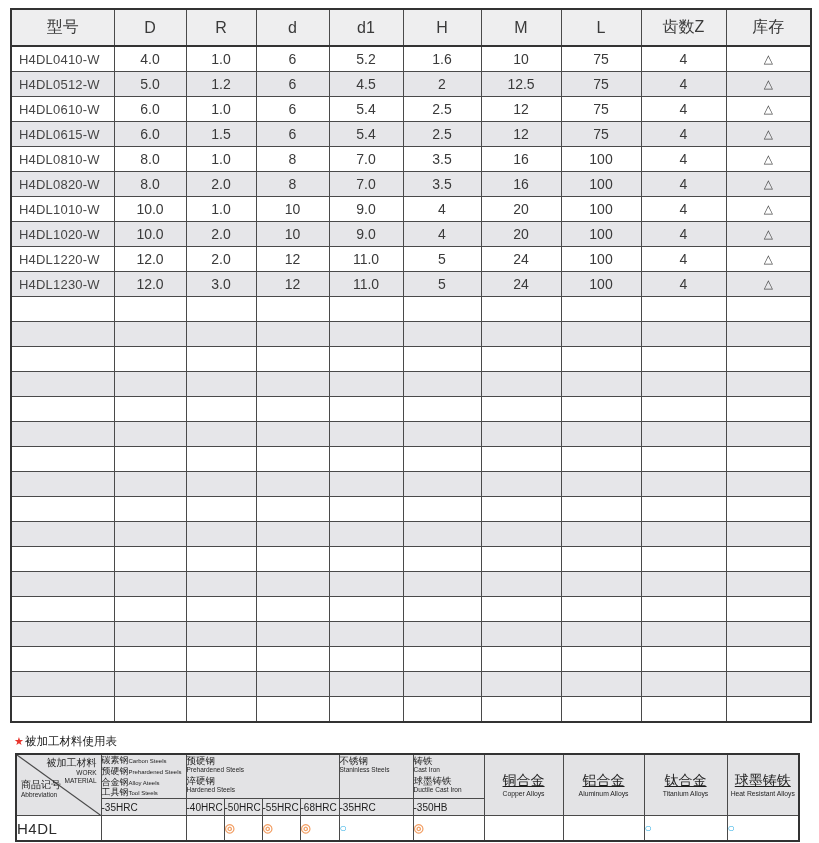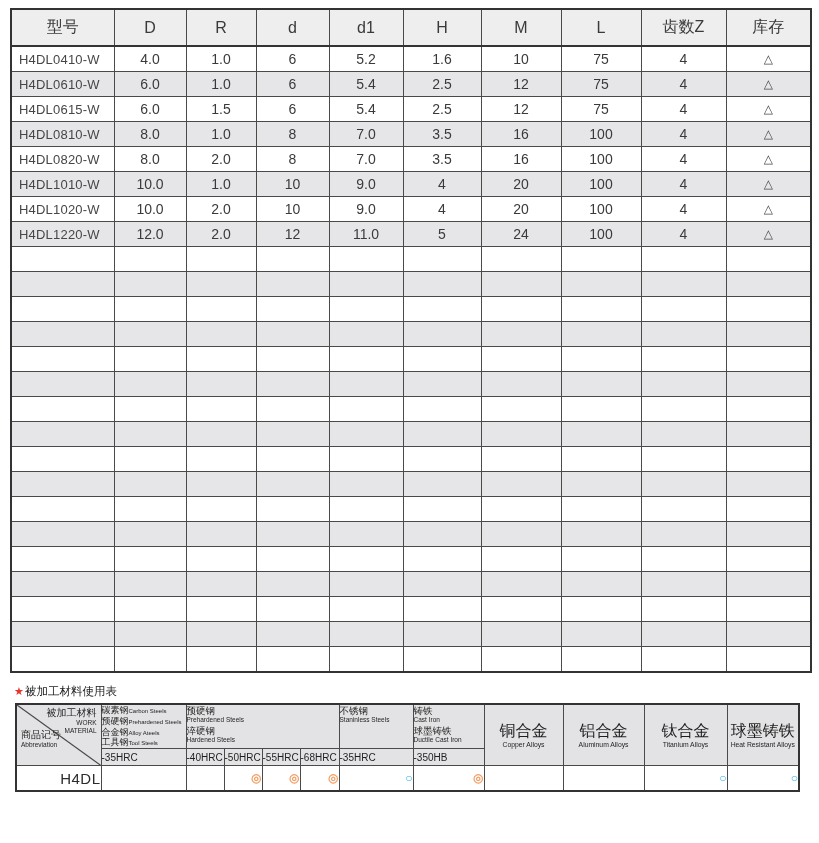--- a/index.html
+++ b/index.html
@@ -64,28 +64,28 @@
     padding:0;vertical-align:middle;
   }
   tr.mat-head-main td{background:var(--c-matbg);height:43px;vertical-align:top;}
   td.mh{padding:3px 3px 2px 4px;}
   .mh .cn{font-size:9.5px;line-height:1.2;color:#1e1e1e;}
   .mh .en{font-size:6.5px;line-height:1.25;color:#1e1e1e;}
   .pairline{display:flex;align-items:baseline;line-height:1.08;}
   .pairline .cn{font-size:9px;}
   .pairline .en{font-size:6px;}
   td.alloy{vertical-align:middle !important;text-align:center;padding:0 2px;}
-  td.alloy .cn{font-size:16px;line-height:1.25;color:#1e1e1e;}
+  td.alloy .cn{font-size:14px;line-height:1.25;color:#1e1e1e;text-decoration:underline;}
   td.alloy .en{font-size:6.8px;line-height:1.2;color:#1e1e1e;}
 
   tr.mat-head-sub td{
     background:var(--c-matbg);height:16px;
     font-size:10px;text-align:left;color:#1e1e1e;
   }
-  tr.mat-data td{height:24px;background:#fff;text-align:right;}
+  tr.mat-data td{height:24px;background:#fff;text-align:left;}
   td.code{font-size:15px;color:#2c2c2c;letter-spacing:.5px;}
   .mark{font-size:12px;font-weight:bold;line-height:1;}
   .mk-ex{color:var(--c-ex);}
   .mk-ok{color:var(--c-ok);}
 
   
   td.diag-cell{position:relative;background:var(--c-matbg);}
   td.diag-cell svg{position:absolute;left:0;top:0;width:100%;height:100%;}
   .diag-top{position:absolute;top:2px;right:4px;text-align:right;}
   .diag-top .cn{font-size:10px;line-height:1.2;color:#1e1e1e;}
@@ -133,20 +133,32 @@
           <td>1.0</td>
           <td>6</td>
           <td>5.2</td>
           <td>1.6</td>
           <td>10</td>
           <td>75</td>
           <td>4</td>
           <td>△</td>
         </tr>
         <tr>
+          <td>H4DL0512-W</td>
+          <td>5.0</td>
+          <td>1.2</td>
+          <td>6</td>
+          <td>4.5</td>
+          <td>2</td>
+          <td>12.5</td>
+          <td>75</td>
+          <td>4</td>
+          <td>△</td>
+        </tr>
+        <tr>
           <td>H4DL0610-W</td>
           <td>6.0</td>
           <td>1.0</td>
           <td>6</td>
           <td>5.4</td>
           <td>2.5</td>
           <td>12</td>
           <td>75</td>
           <td>4</td>
           <td>△</td>
@@ -208,20 +220,32 @@
           <td>4</td>
           <td>20</td>
           <td>100</td>
           <td>4</td>
           <td>△</td>
         </tr>
         <tr>
           <td>H4DL1220-W</td>
           <td>12.0</td>
           <td>2.0</td>
+          <td>12</td>
+          <td>11.0</td>
+          <td>5</td>
+          <td>24</td>
+          <td>100</td>
+          <td>4</td>
+          <td>△</td>
+        </tr>
+        <tr>
+          <td>H4DL1230-W</td>
+          <td>12.0</td>
+          <td>3.0</td>
           <td>12</td>
           <td>11.0</td>
           <td>5</td>
           <td>24</td>
           <td>100</td>
           <td>4</td>
           <td>△</td>
         </tr>
         <tr>
           <td></td>

